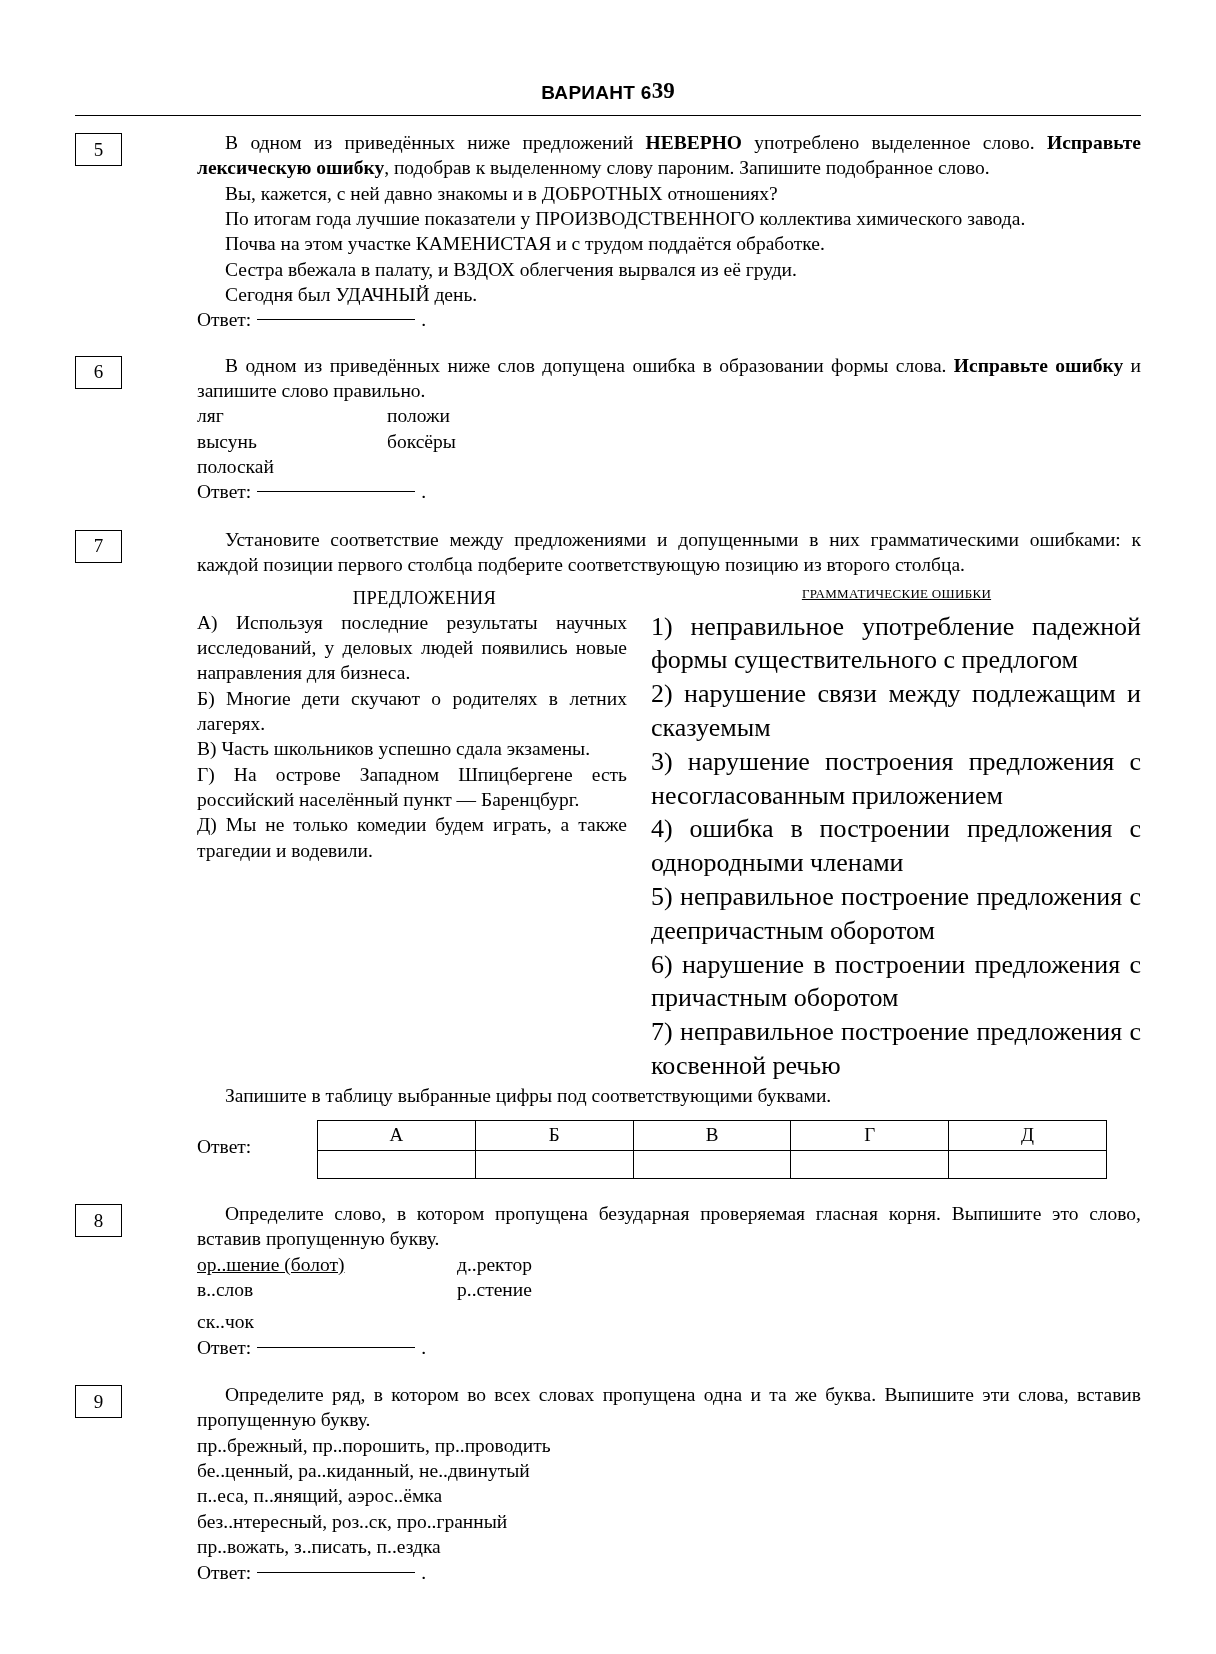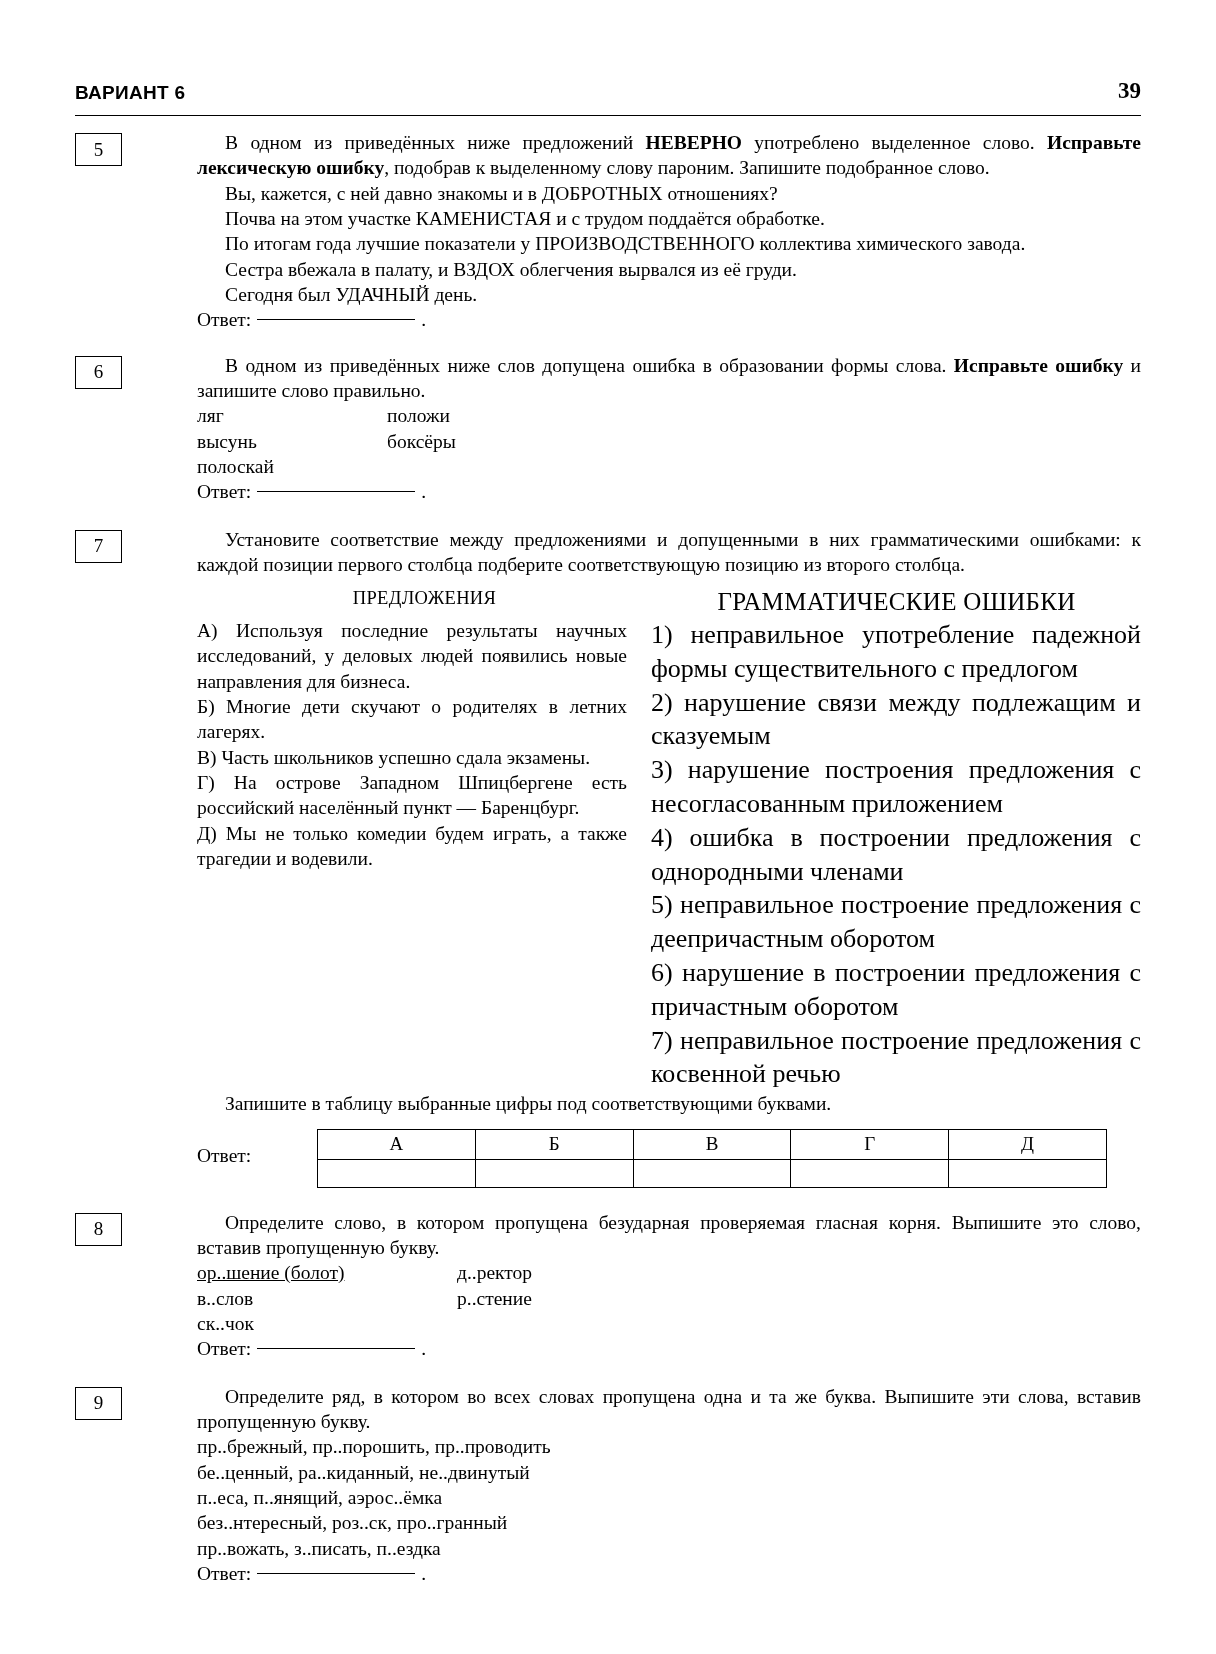--- a/index.html
+++ b/index.html
@@ -21,21 +21,21 @@
     box-sizing: border-box;
     padding: 0;
   }
   
   .header {
     position: absolute;
     top: 78px;
     left: 75px;
     right: 75px;
     display: flex;
-    justify-content: space-between;
+    justify-content: center;
     align-items: flex-end;
     font-family: "Liberation Sans", sans-serif;
   }
   .header-title {
     font-size: 19px;
     font-weight: bold;
     letter-spacing: 0.3px;
   }
   .header-page {
     font-size: 23px;
@@ -119,22 +119,23 @@
   }
   .match-head .h1 {
     width: 455px;
     text-align: center;
     font-size: 18.5px;
     letter-spacing: .3px;
   }
   .match-head .h2 {
     flex: 1;
     text-align: center;
-    font-size: 25px;
+    font-size: 13px;
     letter-spacing: .3px;
+    text-decoration: underline;
   }
   .match-cols {
     display: flex;
     text-indent: 0;
   }
   .match-cols .col-left {
     width: 430px;
     padding-right: 24px;
     text-align: justify;
     font-size: 19.5px;
@@ -187,22 +188,22 @@
   </div>
   <div class="rule"></div>
 
   <div class="content">
 
     <div class="task">
       <div class="num-box">5</div>
       <div class="task-body">
         <p class="indent"><span>В одном из приведённых ниже предложений </span><span class="b">НЕВЕРНО</span><span> употреблено выделенное слово. </span><span class="b">Исправьте лексическую ошибку</span><span>, подобрав к выделенному слову пароним. Запишите подобранное слово.</span></p>
         <p class="indent">Вы, кажется, с ней давно знакомы и в ДОБРОТНЫХ отношениях?</p>
+        <p class="indent">По итогам года лучшие показатели у ПРОИЗВОДСТВЕННОГО коллектива химического завода.</p>
         <p class="indent">Почва на этом участке КАМЕНИСТАЯ и с трудом поддаётся обработке.</p>
-        <p class="indent">По итогам года лучшие показатели у ПРОИЗВОДСТВЕННОГО коллектива химического завода.</p>
         <p class="indent">Сестра вбежала в палату, и ВЗДОХ облегчения вырвался из её груди.</p>
         <p class="indent">Сегодня был УДАЧНЫЙ день.</p>
         <p class="indent answer-line"><span>Ответ:</span><span class="ansdash"></span><span>.</span></p>
       </div>
     </div>
 
     <div class="task" style="margin-top:20px;">
       <div class="num-box">6</div>
       <div class="task-body">
         <p class="indent"><span>В одном из приведённых ниже слов допущена ошибка в образовании формы слова. </span><span class="b">Исправьте ошибку</span><span> и запишите слово правильно.</span></p>
@@ -283,21 +284,21 @@
         <p class="indent">Определите слово, в котором пропущена безударная проверяемая гласная корня. Выпишите это слово, вставив пропущенную букву.</p>
         <div class="cols2">
           <div class="c1" style="width:260px;text-decoration:underline;">ор..шение (болот)</div>
           <div class="c2">д..ректор</div>
         </div>
         <div class="cols2">
           <div class="c1" style="width:260px;">в..слов</div>
           <div class="c2">р..стение</div>
         </div>
         <div class="cols2">
-          <div class="c1" style="width:260px;">ск..чок</div>
+          <div class="c1" style="width:260px;margin-top:7px;">ск..чок</div>
           <div class="c2"></div>
         </div>
         <p class="answer-line"><span>Ответ:</span><span class="ansdash"></span><span>.</span></p>
       </div>
     </div>
 
     <div class="task" style="margin-top:22px;">
       <div class="num-box">9</div>
       <div class="task-body">
         <p class="indent">Определите ряд, в котором во всех словах пропущена одна и та же буква. Выпишите эти слова, вставив пропущенную букву.</p>

